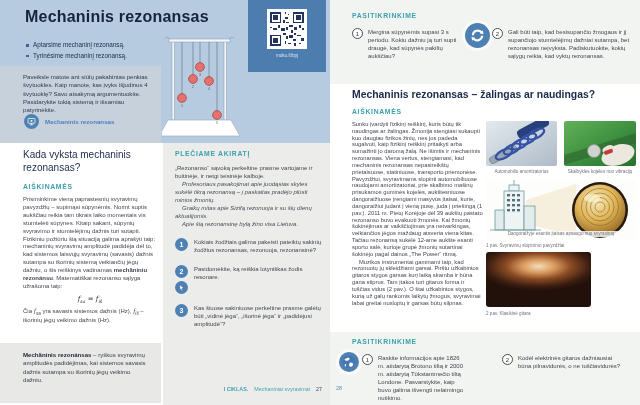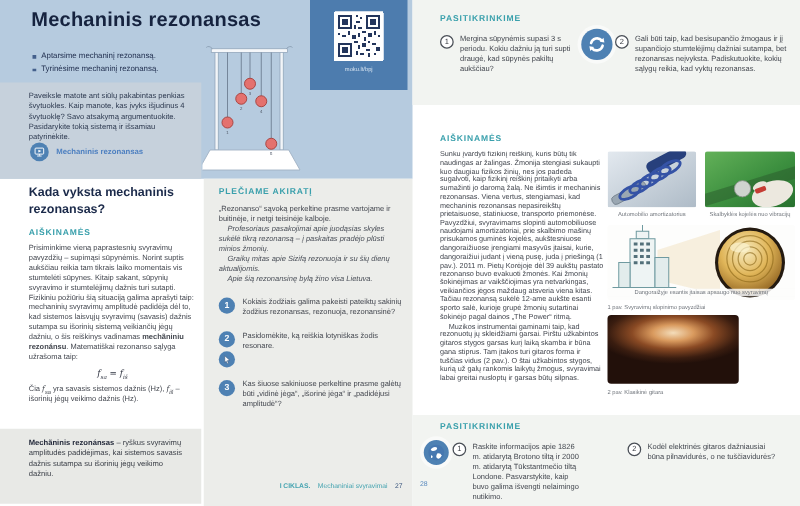--- a/index.html
+++ b/index.html
@@ -20,21 +20,21 @@
 
   
   .intro-box{position:absolute;left:0;top:66px;width:161px;height:77px;background:#c6d1dc}
   .intro-text{position:absolute;left:23px;top:7px;width:133px;font-size:6.1px;line-height:1.36;color:#2e3a50}
   .link-row{position:absolute;left:24px;top:48px;display:flex;align-items:center;gap:6px;cursor:pointer}
   .icircle{width:15px;height:15px;border-radius:50%;background:#4e81b3;display:flex;align-items:center;justify-content:center;flex:0 0 auto}
   .link-label{font-size:6.2px;font-weight:600;color:#4c7fc0}
 
   
   .left-col{position:absolute;left:23px;top:149px;width:134px}
-  .h-sec{font-size:10px;font-weight:bold;color:#1b2a4a;line-height:1.25}
+  .h-sec{font-size:10px;font-weight:normal;color:#1b2a4a;line-height:1.25}
   .h-teal{font-size:6.8px;font-weight:bold;color:#3aa0ac;letter-spacing:.7px;margin-top:9px}
   .body-p{font-size:6px;line-height:1.32;margin-top:6px;text-align:left}
   .formula{margin:4px 0 3px;text-align:center;font-family:"DejaVu Serif",serif;font-style:italic;font-size:7px;color:#2e3340}
   .formula sub,.note sub{font-size:4.6px;font-style:italic}
   .note{font-size:6px;line-height:1.3;color:#43474f}
   .note .fv{font-family:"DejaVu Serif",serif;font-style:italic}
   .def-box{position:absolute;left:0;top:343px;width:161px;height:60px;background:#e8e9e6;padding:8px 10px 0 23px}
   .def-box p{font-size:6.1px;line-height:1.36;color:#3c4049}
   .def-box b{color:#23293a}
 
@@ -252,20 +252,21 @@
         <path d="M18.5 13.5 A7 7 0 0 1 6.5 16.5" fill="none" stroke="#ffffff" stroke-width="3" stroke-linecap="round"></path>
         <polygon points="4.5,19.5 3.5,14 8.8,15" fill="#ffffff"></polygon>
       </svg>
     </span>
     <div class="ck-item" style="left:162px;top:28px;width:140px">
       <span class="obadge">2</span>
       <p class="ck-text">Gali būti taip, kad besisupančio žmogaus ir jį supančiojo stumtelėjimų dažniai sutampa, bet rezonansas neįvyksta. Padiskutuokite, kokių sąlygų reikia, kad vyktų rezonansas.</p>
     </div>
   </div>
 
+  <h2 class="r-head">Mechaninis rezonansas – žalingas ar naudingas?</h2>
   <h3 class="h-teal r-sub">AIŠKINAMĖS</h3>
   <div class="r-body">
     <p>Sunku įvardyti fizikinį reiškinį, kuris būtų tik naudingas ar žalingas. Žmonija stengiasi sukaupti kuo daugiau fizikos žinių, nes jos padeda sugalvoti, kaip fizikinį reiškinį pritaikyti arba sumažinti jo daromą žalą. Ne išimtis ir mechaninis rezonansas. Viena vertus, stengiamasi, kad mechaninis rezonansas nepasireikštų prietaisuose, statiniuose, transporto priemonėse. Pavyzdžiui, svyravimams slopinti automobiliuose naudojami amortizatoriai, prie skalbimo mašinų prisukamos guminės kojelės, aukštesniuose dangoraižiuose įrengiami masyvūs įtaisai, kurie, dangoraižiui judant į vieną pusę, juda į priešingą (1 pav.). 2011 m. Pietų Korėjoje dėl 39 aukštų pastato rezonanso buvo evakuoti žmonės. Kai žmonių šokinėjimas ar vaikščiojimas yra netvarkingas, veikiančios jėgos maždaug atsveria viena kitas. Tačiau rezonansą sukėlė 12-ame aukšte esanti sporto salė, kurioje grupė žmonių sutartinai šokinėjo pagal dainos „The Power“ ritmą.</p>
     <p>Muzikos instrumentai gaminami taip, kad rezonuotų jų skleidžiami garsai. Pirštu užkabintos gitaros stygos garsas kurį laiką skamba ir būna gana stiprus. Tam įtakos turi gitaros forma ir tuščias vidus (2 pav.). O štai užkabintos stygos, kurią už galų rankomis laikytų žmogus, svyravimai labai greitai nusloptų ir garsas būtų silpnas.</p>
   </div>
 
   <div class="figbox fig-car">
     <svg width="71" height="45" viewBox="0 0 71 45">
       <defs>
           <linearGradient id="carbg" x1="0" y1="0" x2="1" y2="1">

